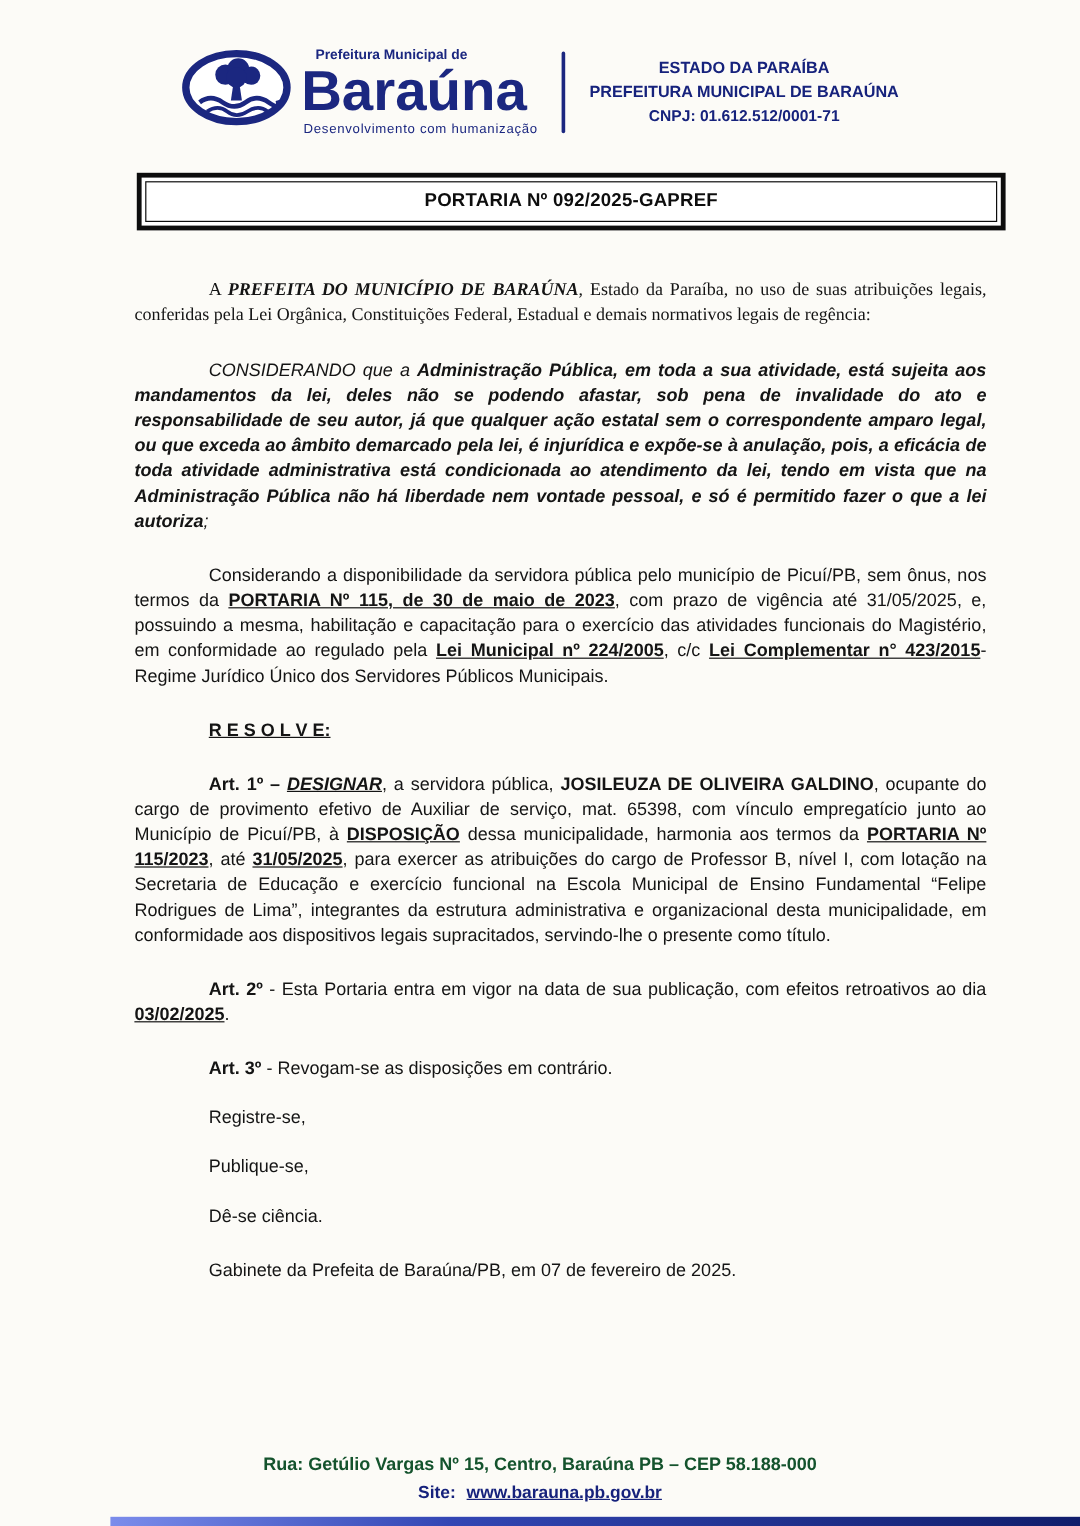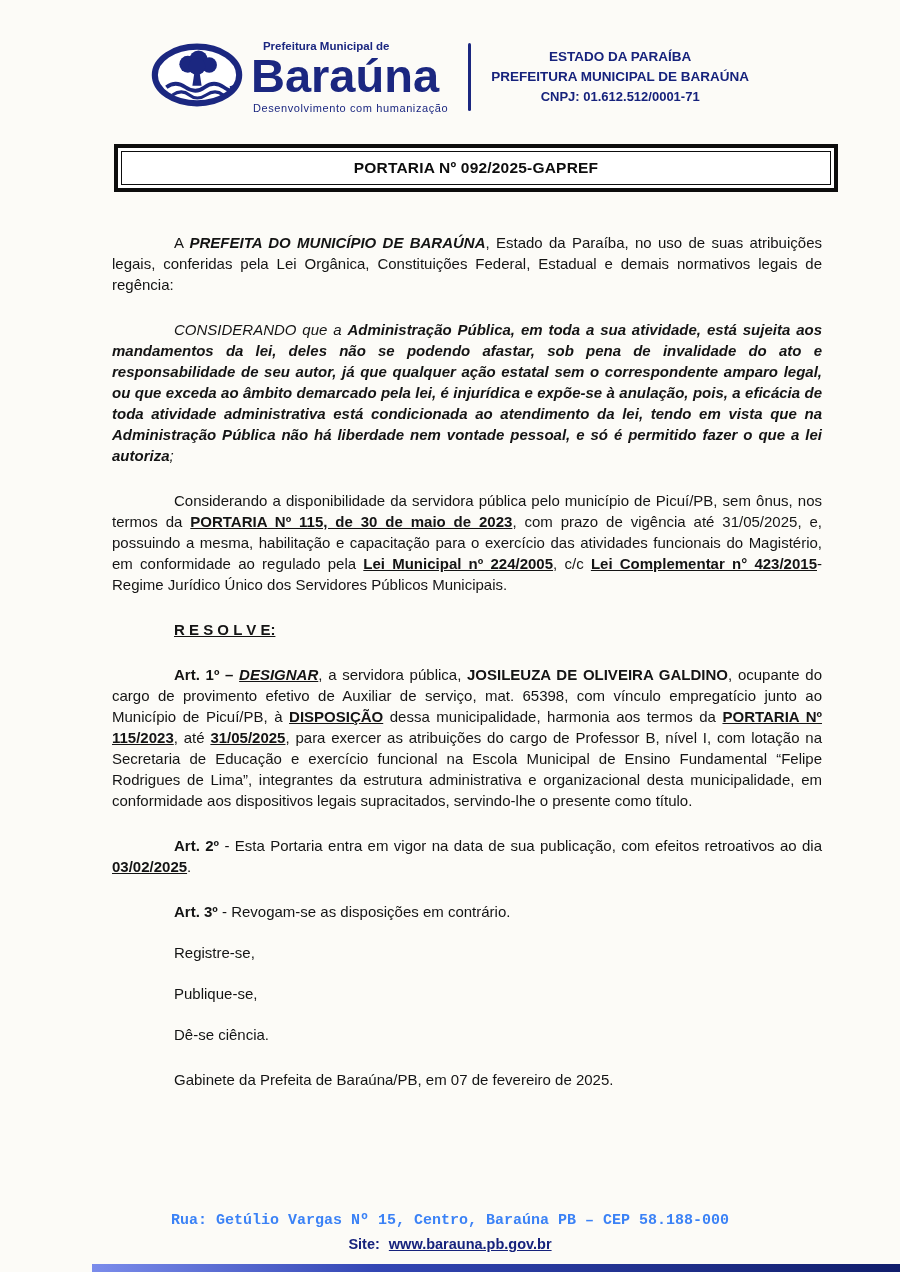--- a/index.html
+++ b/index.html
@@ -6,52 +6,52 @@
   html, body { margin: 0; padding: 0; background: #e8e8e4; }
   .page {
     width: 900px; height: 1272px; position: relative;
     background: #fcfbf7; overflow: hidden;
     font-family: "Liberation Sans", sans-serif; color: #151515;
     margin: 0 auto;
   }
 
   
   .header { display: flex; align-items: center; justify-content: center; gap: 20px; padding-top: 40px; }
-  .logo-wrap { display: flex; align-items: center; gap: 8px; }
+  .logo-wrap { display: flex; align-items: flex-start; gap: 8px; }
   .logo-text { display: flex; flex-direction: column; }
   .logo-pretitle { color: #1b2780; font-size: 11.5px; font-weight: bold; margin-left: 12px; }
   .logo-name { color: #1b2780; font-size: 47px; font-weight: bold; line-height: 1.02; }
   .logo-tagline { color: #1b2780; font-size: 11px; letter-spacing: 0.6px; margin-top: 2px; margin-left: 2px; }
   .divider { width: 3px; height: 68px; background: #1b2780; border-radius: 2px; }
   .state-block { text-align: center; color: #16227c; font-weight: bold; }
   .state-line1 { font-size: 13.5px; margin-bottom: 5px; }
   .state-line2 { font-size: 13.5px; margin-bottom: 5px; }
   .state-line3 { font-size: 13px; }
 
   
   .title-outer { margin: 30px 62px 0 114px; border: 4px solid #0d0d0d; padding: 3px; background: #fff; }
   .title-inner { border: 1px solid #0d0d0d; text-align: center; font-weight: bold;
                  font-size: 15.5px; padding: 7px 15px; letter-spacing: 0.2px; color: #0d0d0d; }
 
   
   .doc-body { padding: 0 78px 0 112px; font-size: 15px; line-height: 21px; color: #141414; }
   .para { margin: 24px 0 0; text-align: justify; }
-  .para:first-child { margin-top: 40px; }
+  .para:first-child { margin-top: 40px; font-family: Liberation Serif, serif; }
   .para.tight { margin-top: 20px; }
   .para.center { text-align: center; }
   .para.indent { text-indent: 62px; }
   .para.indent-all { padding-left: 62px; text-align: left; text-indent: 0; }
   .para.gap-xl { margin-top: 56px; }
   .b { font-weight: bold; }
   .i { font-style: italic; }
   .u { text-decoration: underline; }
 
   
   .footer { position: absolute; left: 0; right: 0; bottom: 20px; text-align: center; font-weight: bold; }
-  .footer-address { font-size: 15px; color: #3b82f6; margin-bottom: 7px; font-family: Liberation Mono, monospace; }
+  .footer-address { font-size: 15px; color: #14532d; margin-bottom: 7px; }
   .footer-site { font-size: 14.5px; color: #16227c; }
   .footer-site .site-url { text-decoration: underline; margin-left: 5px; }
   .bottom-strip { position: absolute; bottom: 0; left: 92px; right: 0; height: 8px;
                   background: linear-gradient(90deg, #7b8ceb 0%, #3346b4 35%, #101d6b 100%); }
 </style>
 </head>
 <body>
 
 <div class="page">
 

